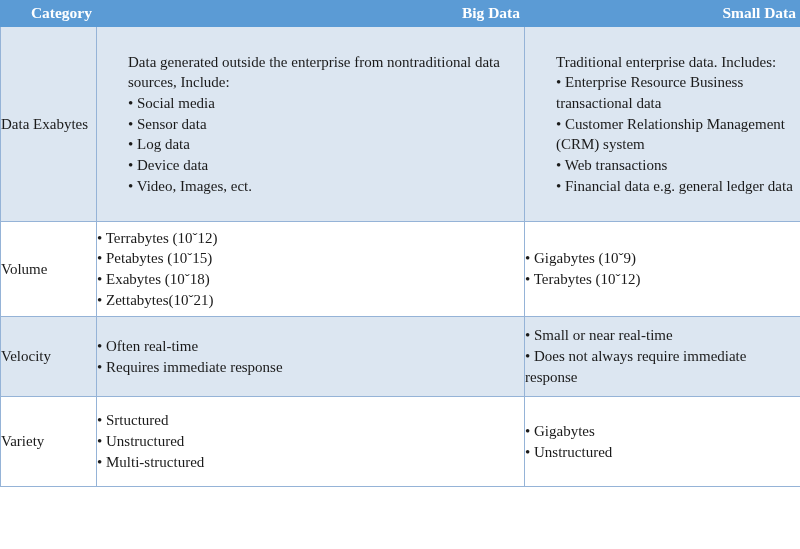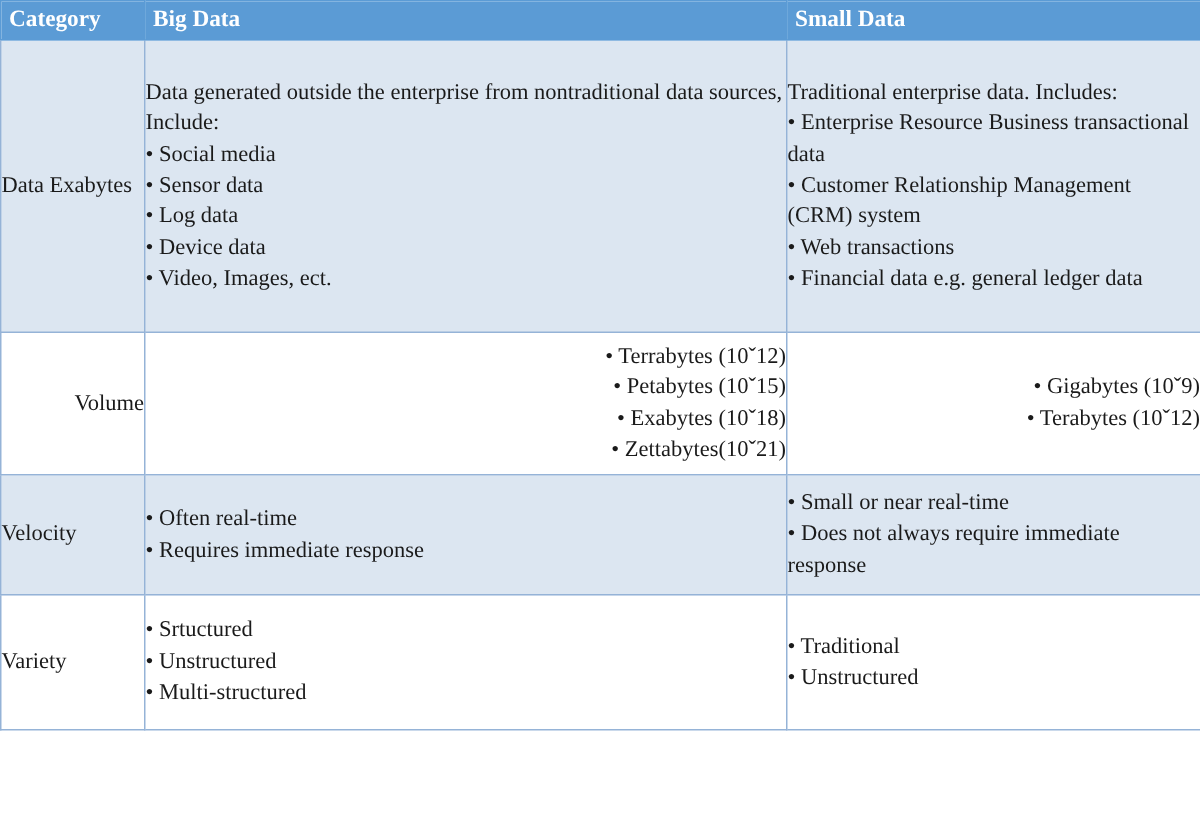--- a/index.html
+++ b/index.html
@@ -38,21 +38,21 @@
     padding: 0;
   }
 
   
   thead tr.header-row th {
     background: #5b9bd5;
     color: #ffffff;
     font-weight: bold;
     font-size: 15.5px;
     line-height: 1.0;
-    text-align: left;
+    text-align: right;
     padding: 4px 4px 5px 5px;
     border-color: #5b9bd5;
     border-bottom-color: #7ba2d0;
     height: 16px;
     white-space: nowrap;
   }
 
   
   tbody td {
     font-size: 15px;
@@ -77,27 +77,27 @@
   .cell-lines {
     display: block;
   }
   .cell-lines .line {
     display: block;
     white-space: normal;
   }
 
   
   tr.r-datasources td { height: 194px; }
-  tr.r-volume      td { height: 94px; text-align: right;  }
+  tr.r-volume      td { height: 94px;  }
   tr.r-velocity    td { height: 79px;  }
   tr.r-variety     td { height: 89px;  }
   tr.r-value       td { height: 56px;  }
 
   
-  tr.r-datasources td.body-cell { vertical-align: middle; }
+  tr.r-datasources td.body-cell { vertical-align: middle; padding-left: 31px; }
 </style>
 <style>thead tr.header-row th{background:#5b9bd5;color:#ffffff;border-color:#5b9bd5;}tbody tr.shade td{background:#dce6f1;}tbody tr.plain td{background:#ffffff;}table.compare th,table.compare td{border-color:#95b3d7;}tbody td{color:#1a1a1a;}</style></head>
 <body>
 
 <div class="table-wrap">
   <table class="compare">
     <colgroup>
       <col class="c-category">
       <col class="c-big">
       <col class="c-small">
@@ -171,20 +171,20 @@
           <td class="cat">Variety</td>
           <td class="body-cell">
             <span class="cell-lines">
               <span class="line">• Srtuctured</span>
               <span class="line">• Unstructured</span>
               <span class="line">• Multi-structured</span>
             </span>
           </td>
           <td class="body-cell">
             <span class="cell-lines">
-              <span class="line">• Traditional</span>
+              <span class="line">• Gigabytes</span>
               <span class="line">• Unstructured</span>
             </span>
           </td>
         </tr>
       </tbody>
   </table>
 </div>
 
 </body></html>

